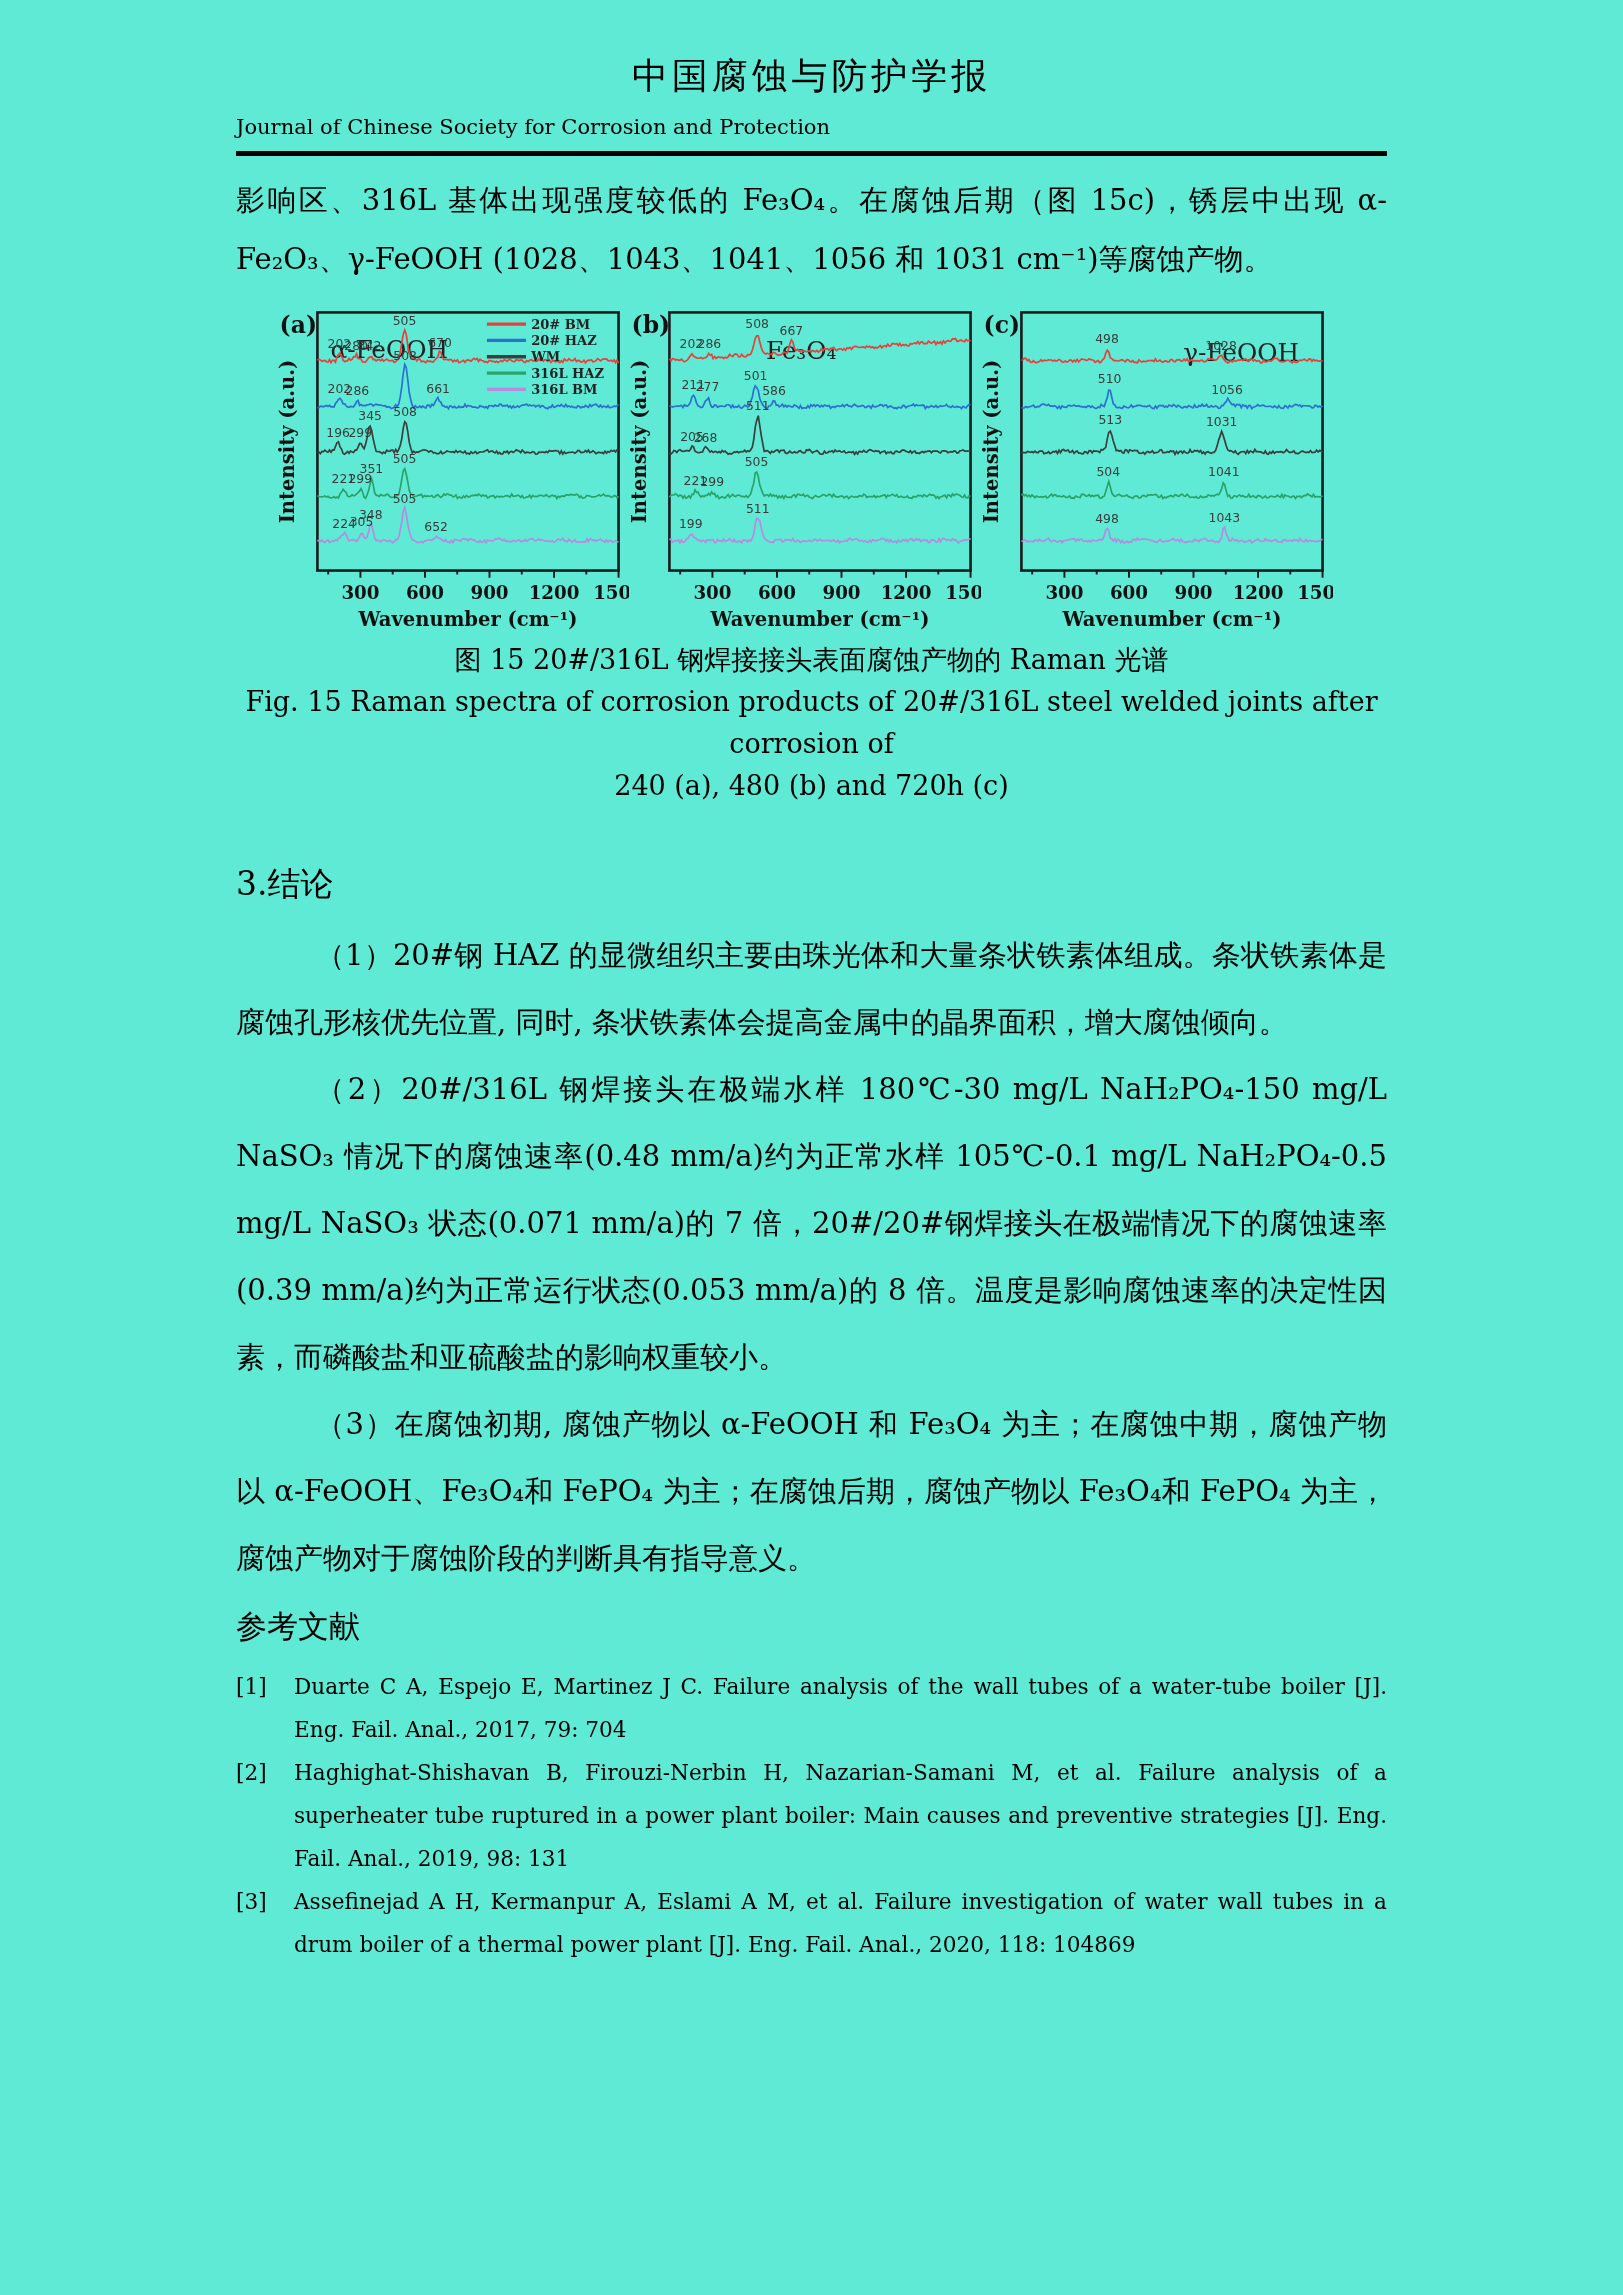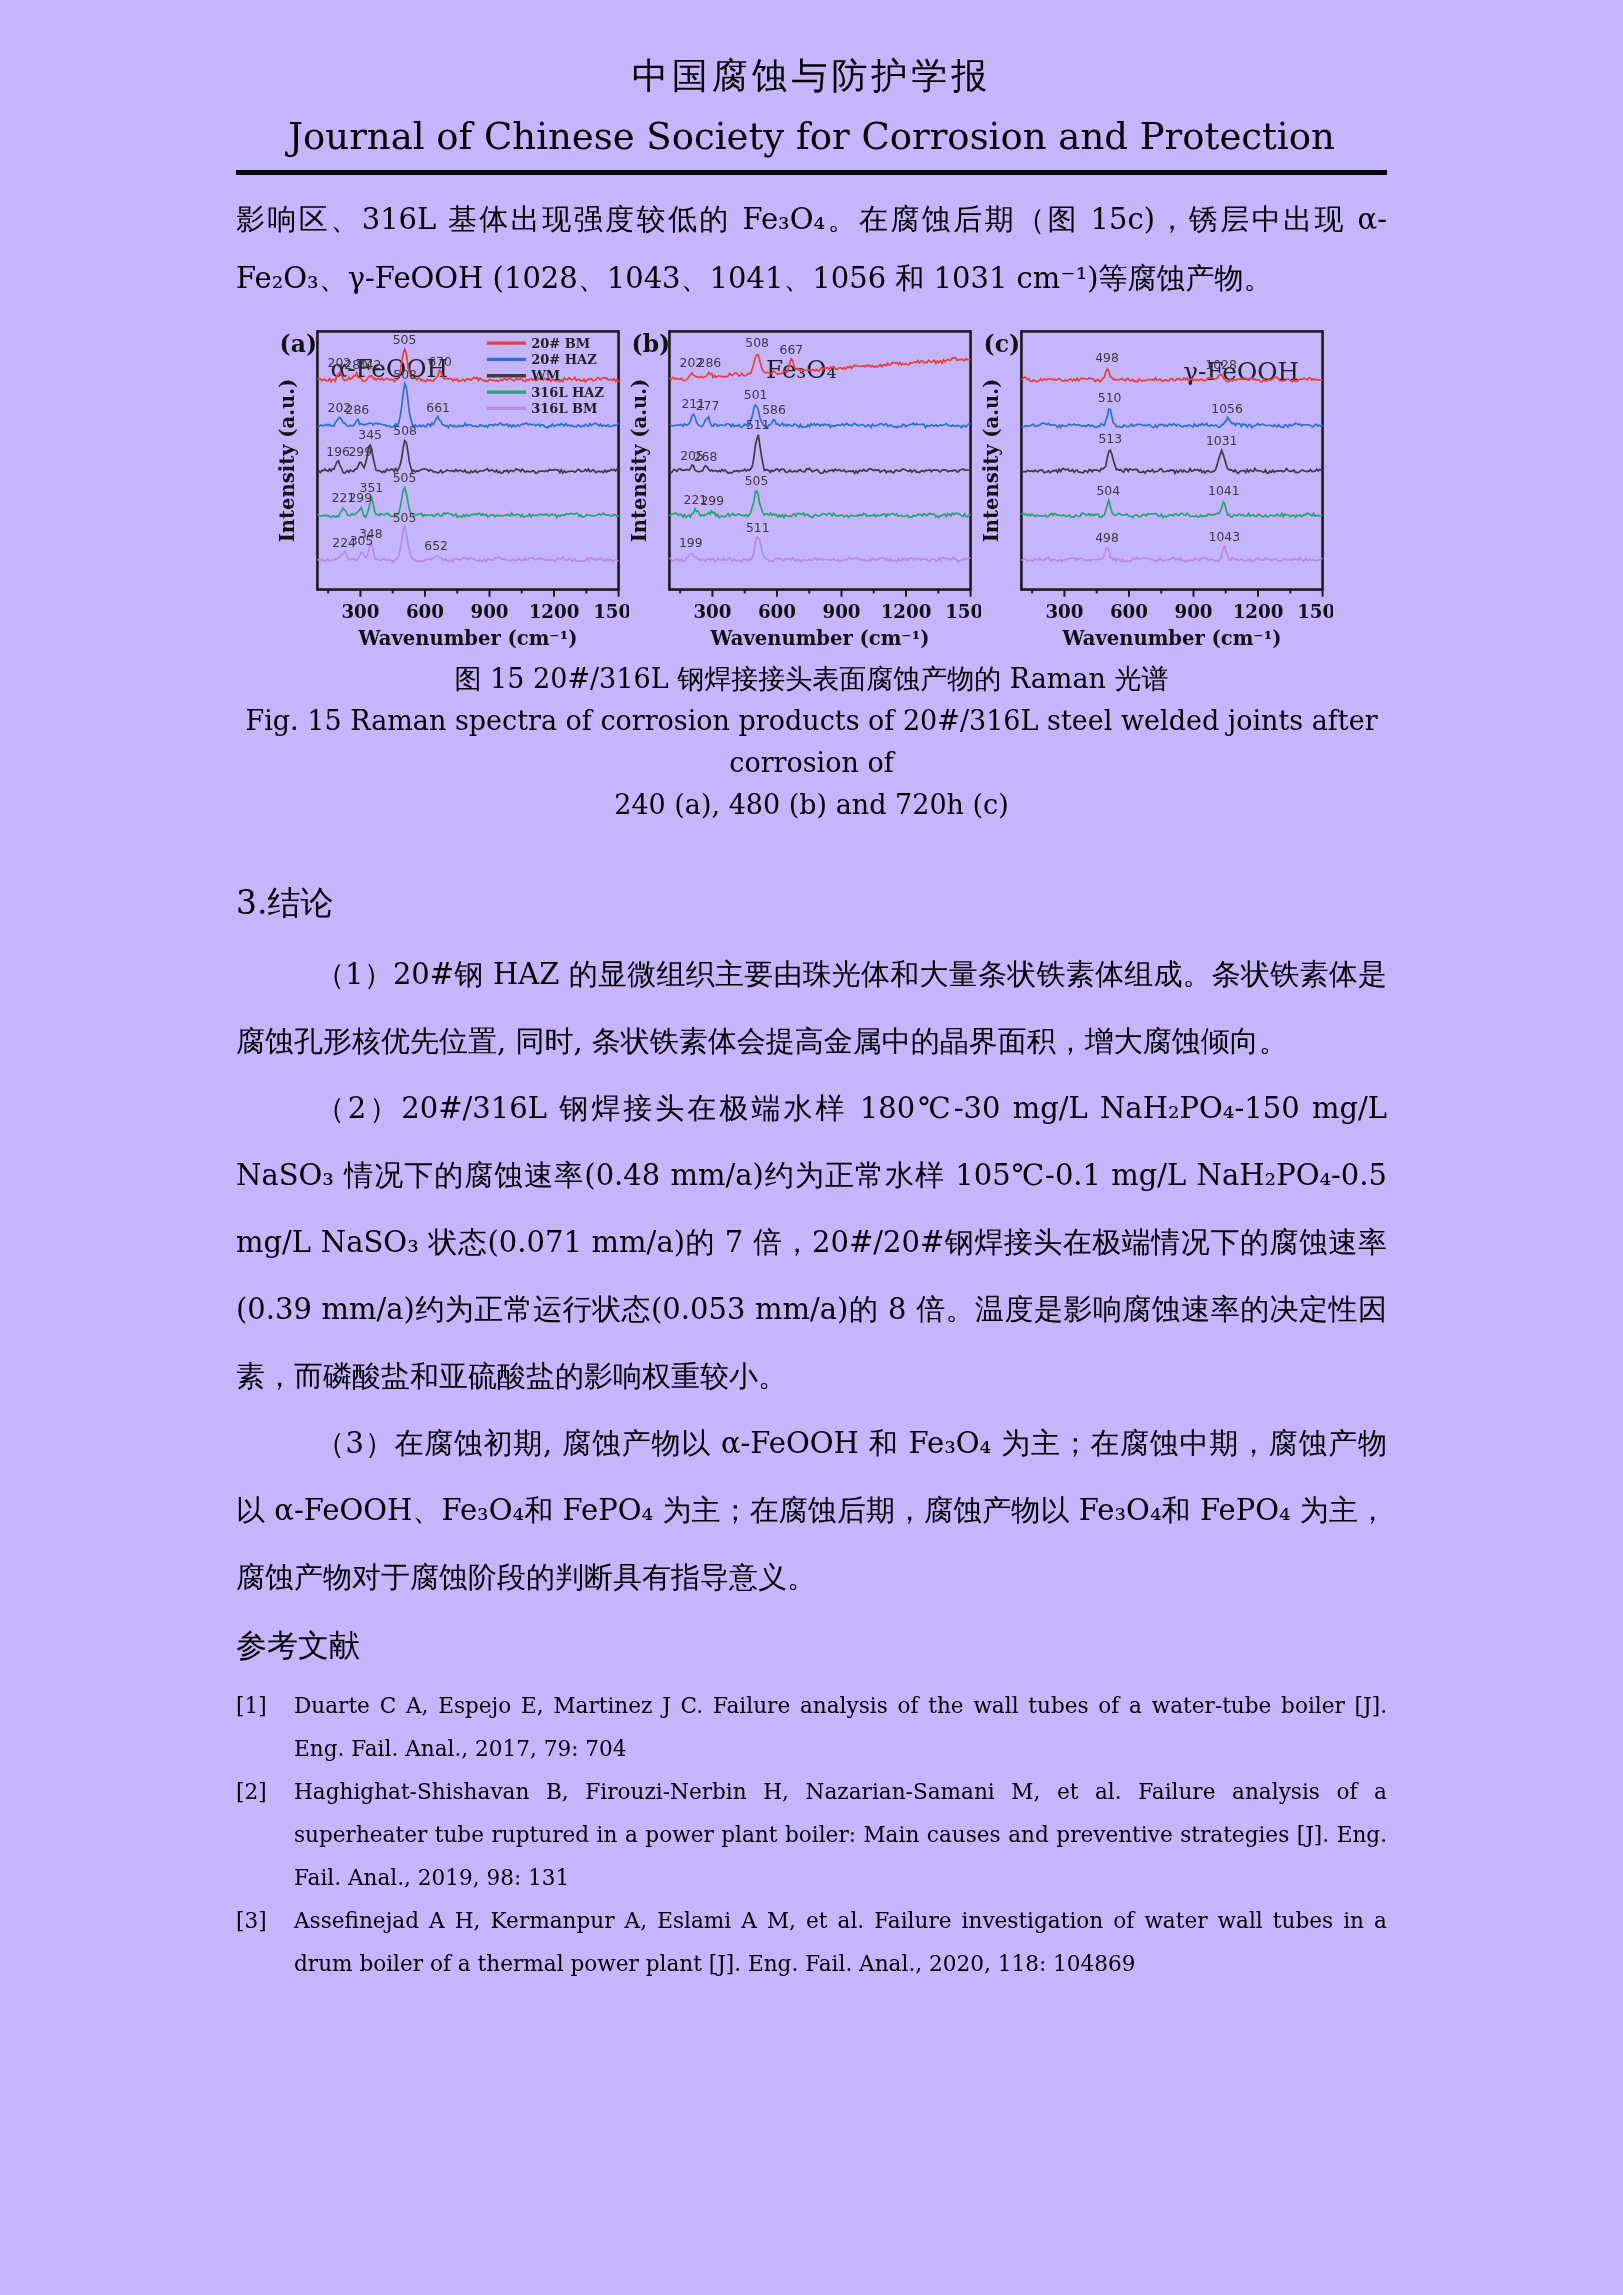--- a/index.html
+++ b/index.html
@@ -1,22 +1,22 @@
 <!DOCTYPE html>
 <html style="font-size:10.5px"><head>
 <meta charset="utf-8">
 <style>
   html,body{margin:0;padding:0;background:#888;}
   .page{
-    width:1623px;height:2295px;background:#c4b5fd;box-sizing:border-box;
+    width:1623px;height:2295px;background:#5eead4;box-sizing:border-box;
     padding:52px 236px 0 236px;margin:0 auto;position:relative;
     font-family:"DejaVu Serif","Liberation Serif",serif;color:#000;
   }
   .title-zh{font-size:36px;text-align:center;letter-spacing:3.9px;}
-  .title-en{font-size:37px;text-align:center;margin-top:14.4px;white-space:nowrap;}
+  .title-en{font-size:21px;text-align:left;margin-top:14.4px;white-space:nowrap;}
   .rule{border-top:5.2px solid #000;margin-top:11.8px;}
   .body-text{font-size:29px;line-height:59px;text-align:justify;margin:0;}
   .intro{margin-top:14.4px;}
   .para{text-indent:2.75em;line-height:67px;}
   .figure{margin:13px 0 0 41px;width:1057px;}
   .panels{display:flex;}
   .panel{width:352px;}
   .panel svg{width:100%;height:auto;display:block;overflow:hidden;}
   .caption{text-align:center;font-size:27px;line-height:42px;margin-top:8px;}
   .sec-heading{font-size:33px;font-weight:normal;margin:55px 0 15.7px 0;}

